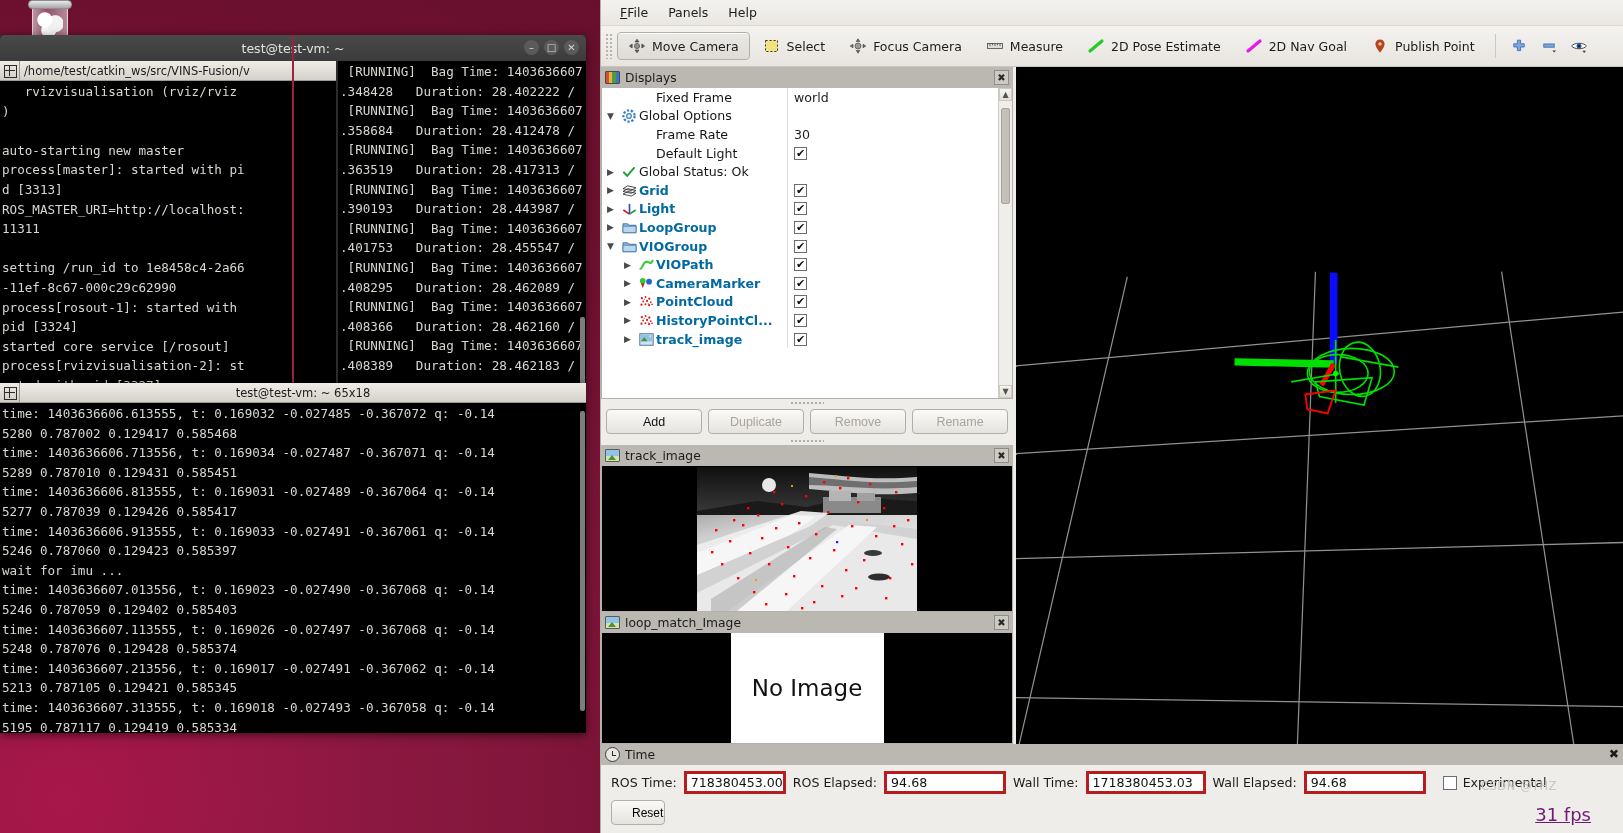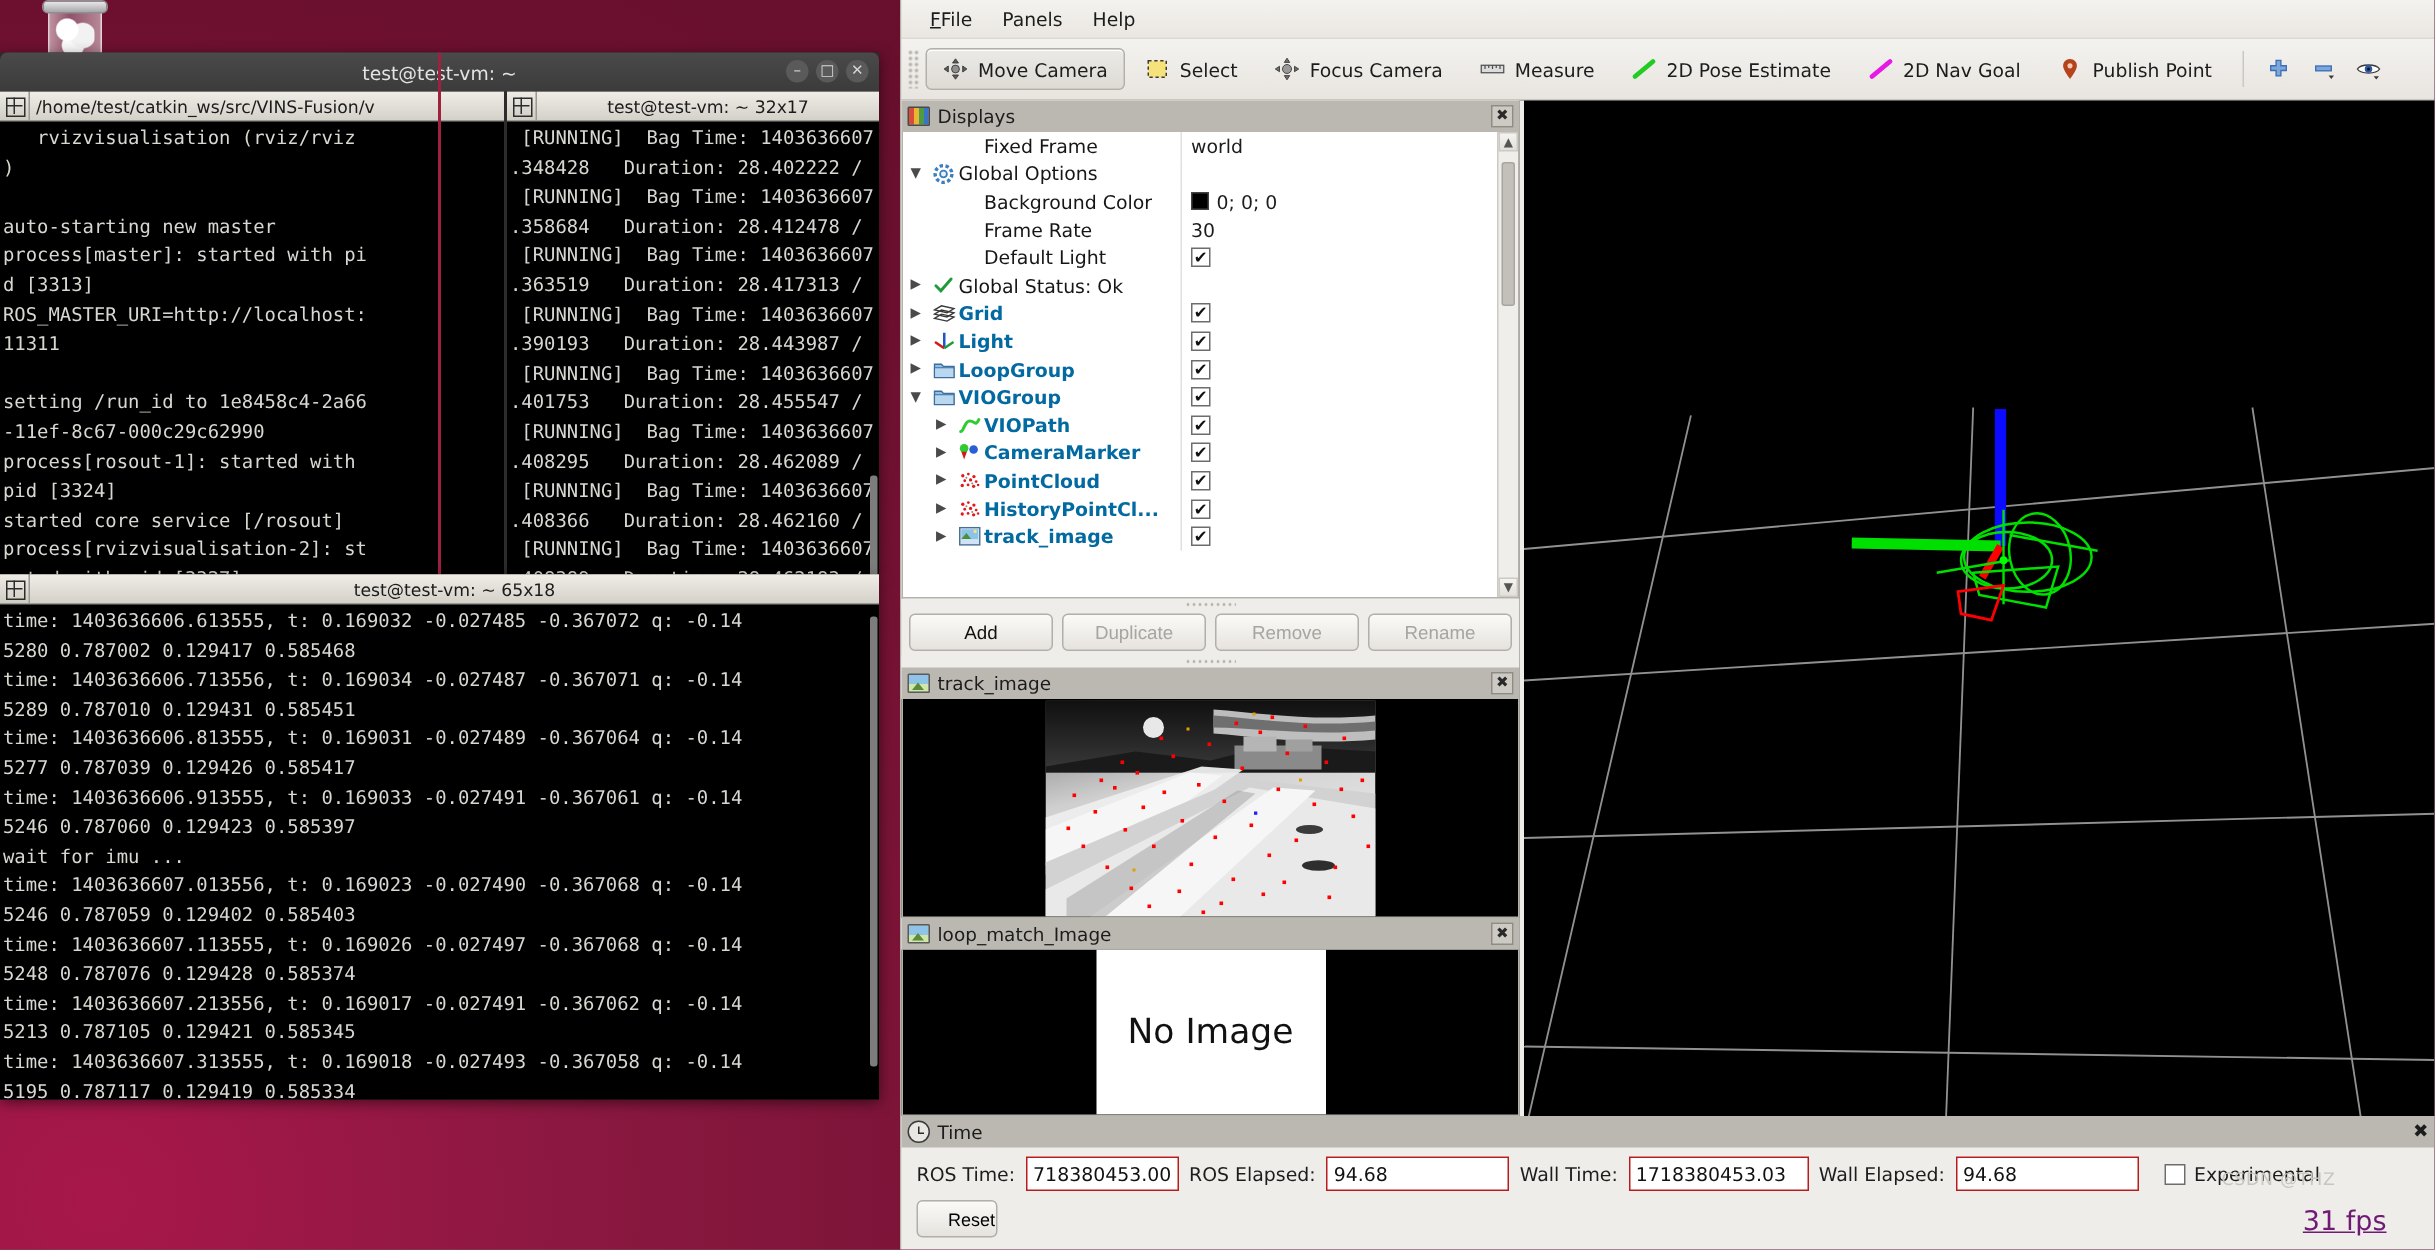--- a/index.html
+++ b/index.html
@@ -280,21 +280,21 @@
   .time-dock { background: #efedea; }
   .time-title {
     height: 21px; display:flex; align-items:center; gap:5px;
     background:#bbb7b1; padding:0 4px; font-size:12.3px; position:relative;
   }
   .time-row {
     display: flex; align-items: center; gap: 7px;
     padding: 6px 8px 2px 10px; font-size: 12.6px;
   }
   .tfield {
-    height: 23px; border: 1px solid #b91c1c; background:#fff;
+    height: 23px; border: 3px solid #b91c1c; background:#fff;
     display:flex; align-items:center; padding: 0 4px;
     font-size: 12.6px; color:#111; overflow:hidden; white-space:nowrap;
   }
   .tf-ros { width: 102px; }
   .tf-elapsed { width: 122px; }
   .tf-wall { width: 120px; }
   .tf-wallelapsed { width: 122px; }
   .expbox { display:flex; align-items:center; gap:6px; margin-left: 10px; }
   .expbox .cbox { width:14px; height:14px; }
   .reset-row { padding: 4px 10px 8px 10px; display:flex; align-items:flex-end; }
@@ -351,29 +351,20 @@
                 <i class="h"></i>
               </span>
           </div>
           <div class="tab-label">/home/test/catkin_ws/src/VINS-Fusion/v</div>
         </div>
         <div class="term-body" id="term-left" style="flex:1;"><div>   rvizvisualisation (rviz/rviz</div><div>)</div><div>&nbsp;</div><div>auto-starting new master</div><div>process[master]: started with pi</div><div>d [3313]</div><div>ROS_MASTER_URI=http://localhost:</div><div>11311</div><div>&nbsp;</div><div>setting /run_id to 1e8458c4-2a66</div><div>-11ef-8c67-000c29c62990</div><div>process[rosout-1]: started with</div><div>pid [3324]</div><div>started core service [/rosout]</div><div>process[rvizvisualisation-2]: st</div><div>arted with pid [3327]</div></div>
       </div>
       <div class="vsplit" style="left:292px;"></div>
 
       <div style="flex:1; display:flex; flex-direction:column; margin-left:2px;">
-        <div class="term-tabsrow">
-          <div class="tab-icon-cell">
-            <span class="grid-glyph">
-                <i class="v"></i>
-                <i class="h"></i>
-              </span>
-          </div>
-          <div class="tab-label centered">test@test-vm: ~ 32x17</div>
-        </div>
         <div class="term-body" id="term-right" style="flex:1; position:relative;"><div> [RUNNING]  Bag Time: 1403636607</div><div>.348428   Duration: 28.402222 /</div><div> [RUNNING]  Bag Time: 1403636607</div><div>.358684   Duration: 28.412478 /</div><div> [RUNNING]  Bag Time: 1403636607</div><div>.363519   Duration: 28.417313 /</div><div> [RUNNING]  Bag Time: 1403636607</div><div>.390193   Duration: 28.443987 /</div><div> [RUNNING]  Bag Time: 1403636607</div><div>.401753   Duration: 28.455547 /</div><div> [RUNNING]  Bag Time: 1403636607</div><div>.408295   Duration: 28.462089 /</div><div> [RUNNING]  Bag Time: 1403636607</div><div>.408366   Duration: 28.462160 /</div><div> [RUNNING]  Bag Time: 1403636607</div><div>.408389   Duration: 28.462183 /</div></div>
       </div>
     </div>
     <div class="scroll-thumb" style="right:1px; top:282px; height:82px;"></div>
   </div>
 
   <div class="term-window" style="left:0; top:383px; width:586px; height:350px;">
     <div class="term-tabsrow">
       <div class="tab-icon-cell">
         <span class="grid-glyph">
@@ -520,32 +511,20 @@
                   <span class="arrow down"></span>
                   <span class="ico">
                     <svg width="14" height="14" viewBox="0 0 16 16">
                       <circle cx="8" cy="8" r="6.4" fill="none" stroke="#3d7fbf" stroke-width="2.6" stroke-dasharray="2.6 1.9"></circle>
                       <circle cx="8" cy="8" r="2.6" fill="#eaf2fb" stroke="#3d7fbf" stroke-width="1.4"></circle>
                     </svg>
                   </span>
                   <span class="tname">Global Options</span>
                 </div>
                 <div class="tcol-val"></div>
-              </div>
-              <div class="trow">
-                <div class="tcol-name">
-                  <span style="width: 17px; flex: 0 0 auto;"></span>
-                  <span class="arrow"></span>
-                  <span class="ico"></span>
-                  <span class="tname">Background Color</span>
-                </div>
-                <div class="tcol-val">
-                  <span class="swatch" style="background: rgb(0, 0, 0);"></span>
-                  <span>0; 0; 0</span>
-                </div>
               </div>
               <div class="trow">
                 <div class="tcol-name">
                   <span style="width: 17px; flex: 0 0 auto;"></span>
                   <span class="arrow"></span>
                   <span class="ico"></span>
                   <span class="tname">Frame Rate</span>
                 </div>
                 <div class="tcol-val">
                   <span>30</span>

